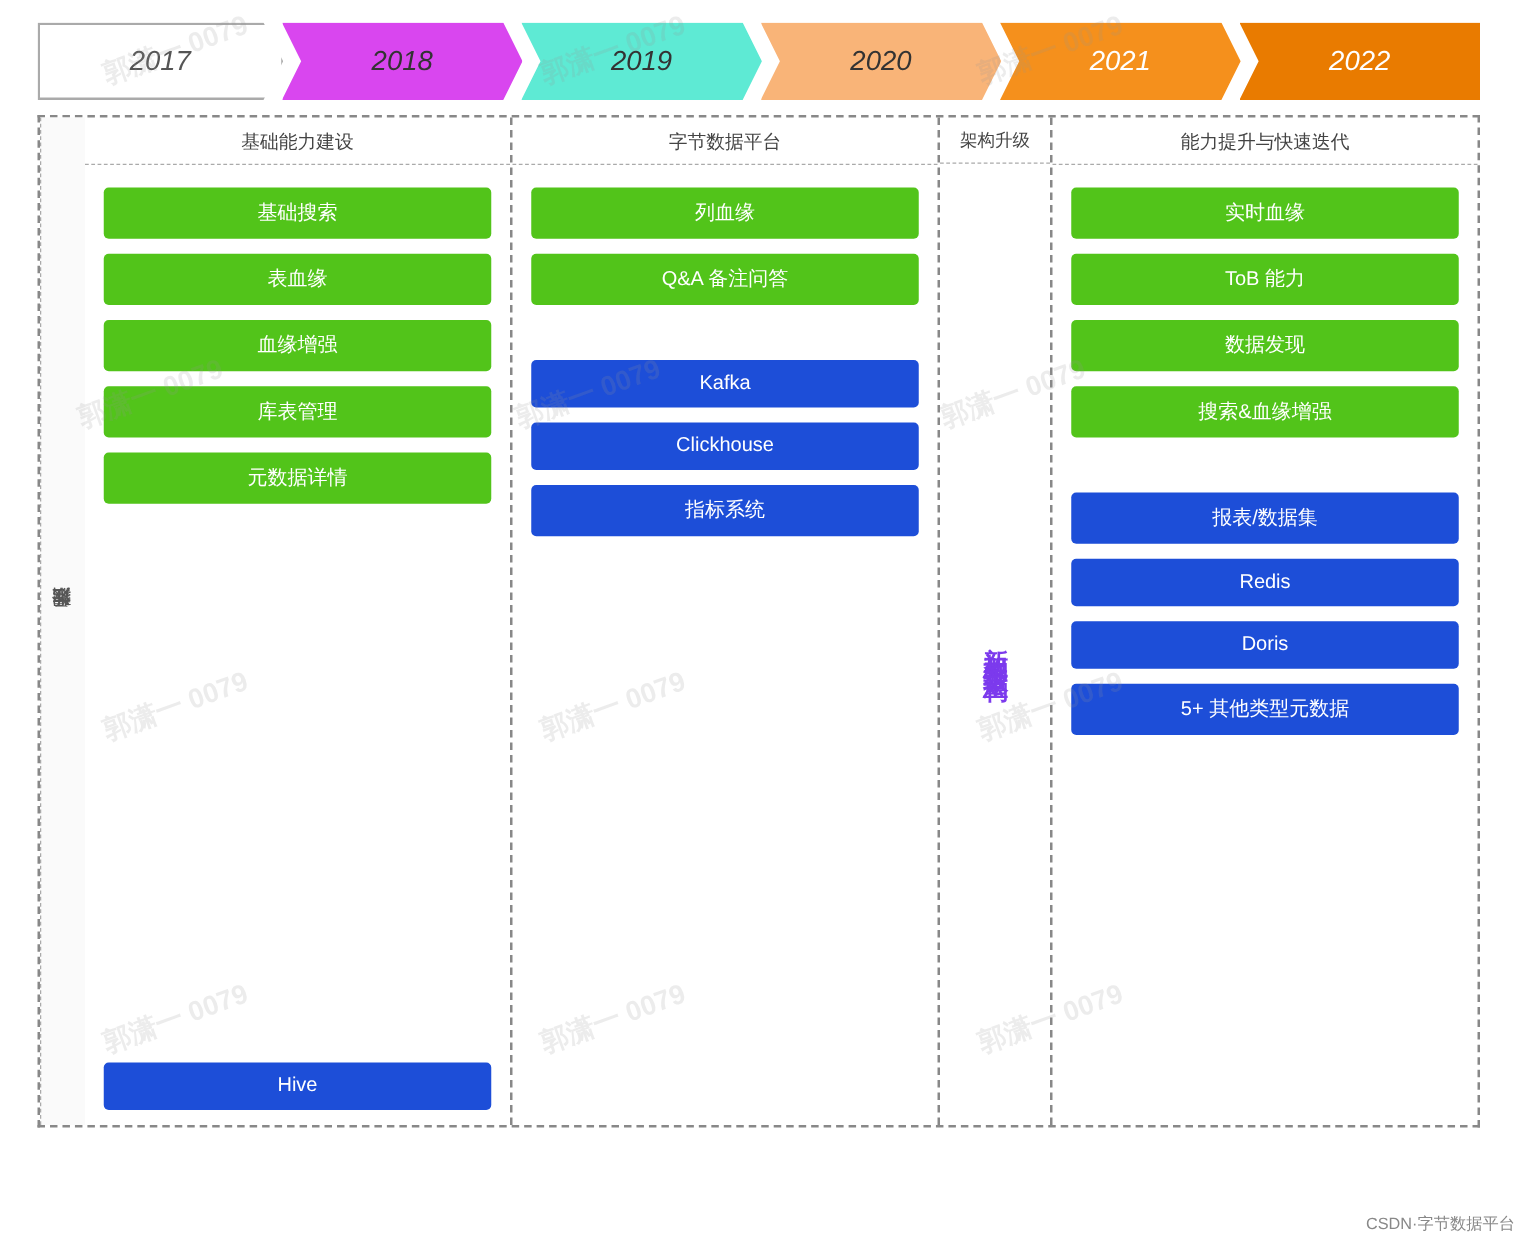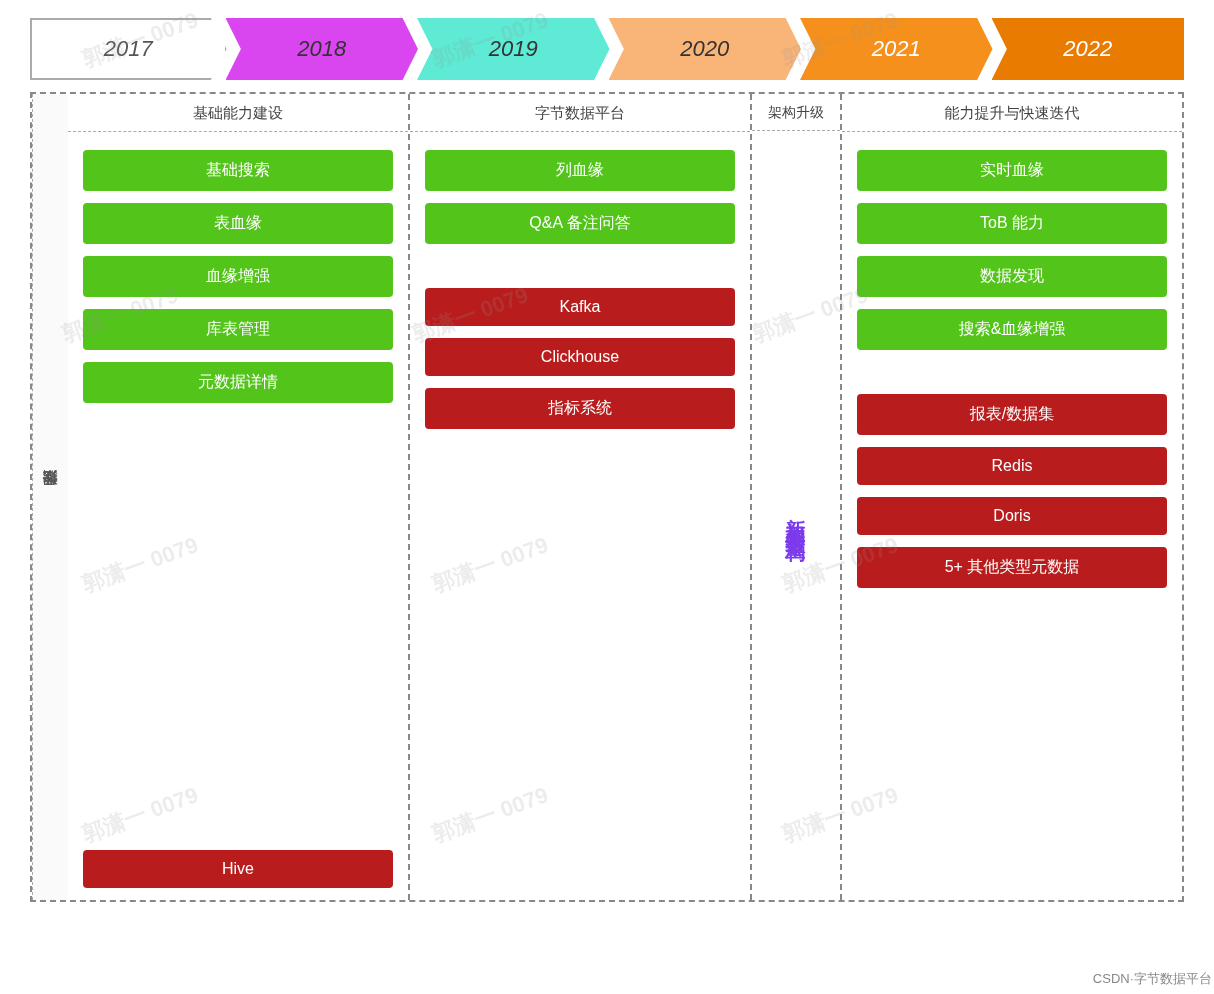--- a/index.html
+++ b/index.html
@@ -133,21 +133,21 @@
       border-radius: 4px;
       font-size: 16px;
       text-align: center;
       padding: 10px 0;
       width: 100%;
       font-weight: 400;
     }
 
     
     .teal-box {
-      background: #b91c1c;
+      background: #1d4ed8;
       color: #fff;
       border-radius: 4px;
       font-size: 16px;
       text-align: center;
       padding: 10px 15px;
       width: 100%;
       font-weight: 400;
     }
 
     

